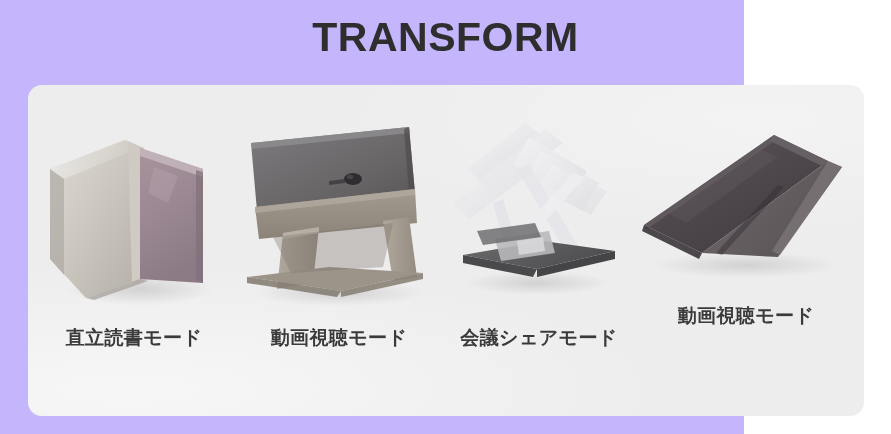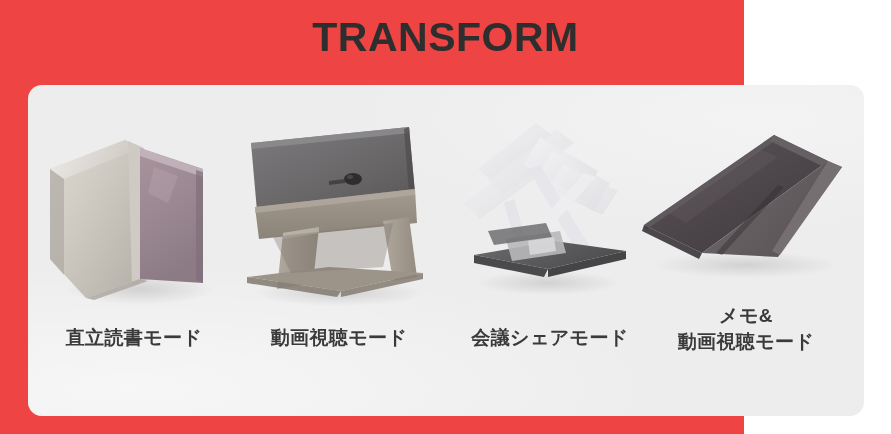--- a/index.html
+++ b/index.html
@@ -10,21 +10,21 @@
   body {
     width: 891px;
     height: 434px;
     overflow: hidden;
     font-family: "Liberation Sans", "DejaVu Sans", sans-serif;
   }
   #stage {
     position: relative;
     width: 744px;
     height: 434px;
-    background: #ef4444;
+    background: #c4b5fd;
   }
 
   
   .page-title {
     position: absolute;
     left: 0;
     top: 14px;
     width: 891px;
     text-align: center;
     font-size: 41px;
@@ -60,21 +60,21 @@
     position: absolute;
     inset: 0;
   }
   .col {
     position: absolute;
     top: 0;
     height: 331px;
   }
   .col-1 { left: 0px;   width: 212px; }
   .col-2 { left: 205px; width: 212px; }
-  .col-3 { left: 416px; width: 212px; }
+  .col-3 { left: 405px; width: 212px; }
   .col-4 { left: 600px; width: 236px; }
 
   .art {
     position: absolute;
     left: 0;
     top: 22px;
     width: 100%;
     height: 205px;
   }
   .art svg { display: block; width: 100%; height: 100%; }
@@ -288,20 +288,19 @@
 
             <path d="M200,54 L214,60 L150,150 L74,146 Z" fill="url(#g4flap)" opacity="0.95"></path>
             <path d="M200,54 L214,60 L152,148 L144,144 Z" fill="#7a7376" opacity="0.85"></path>
 
             <path d="M150,78 L156,80 L94,148 L88,146 Z" fill="#332e32" opacity="0.45"></path>
 
             <path d="M40,106 L132,42 L150,50 L58,116 Z" fill="#726b6f" opacity="0.22"></path>
           </svg>
         </div>
         <div class="caption caption-double">
-          <span class="cap-line">メモ&amp;</span>
           <span class="cap-line">動画視聴モード</span>
         </div>
       </div>
 
     </div>
   </div>
 </div>
 
 </body></html>

